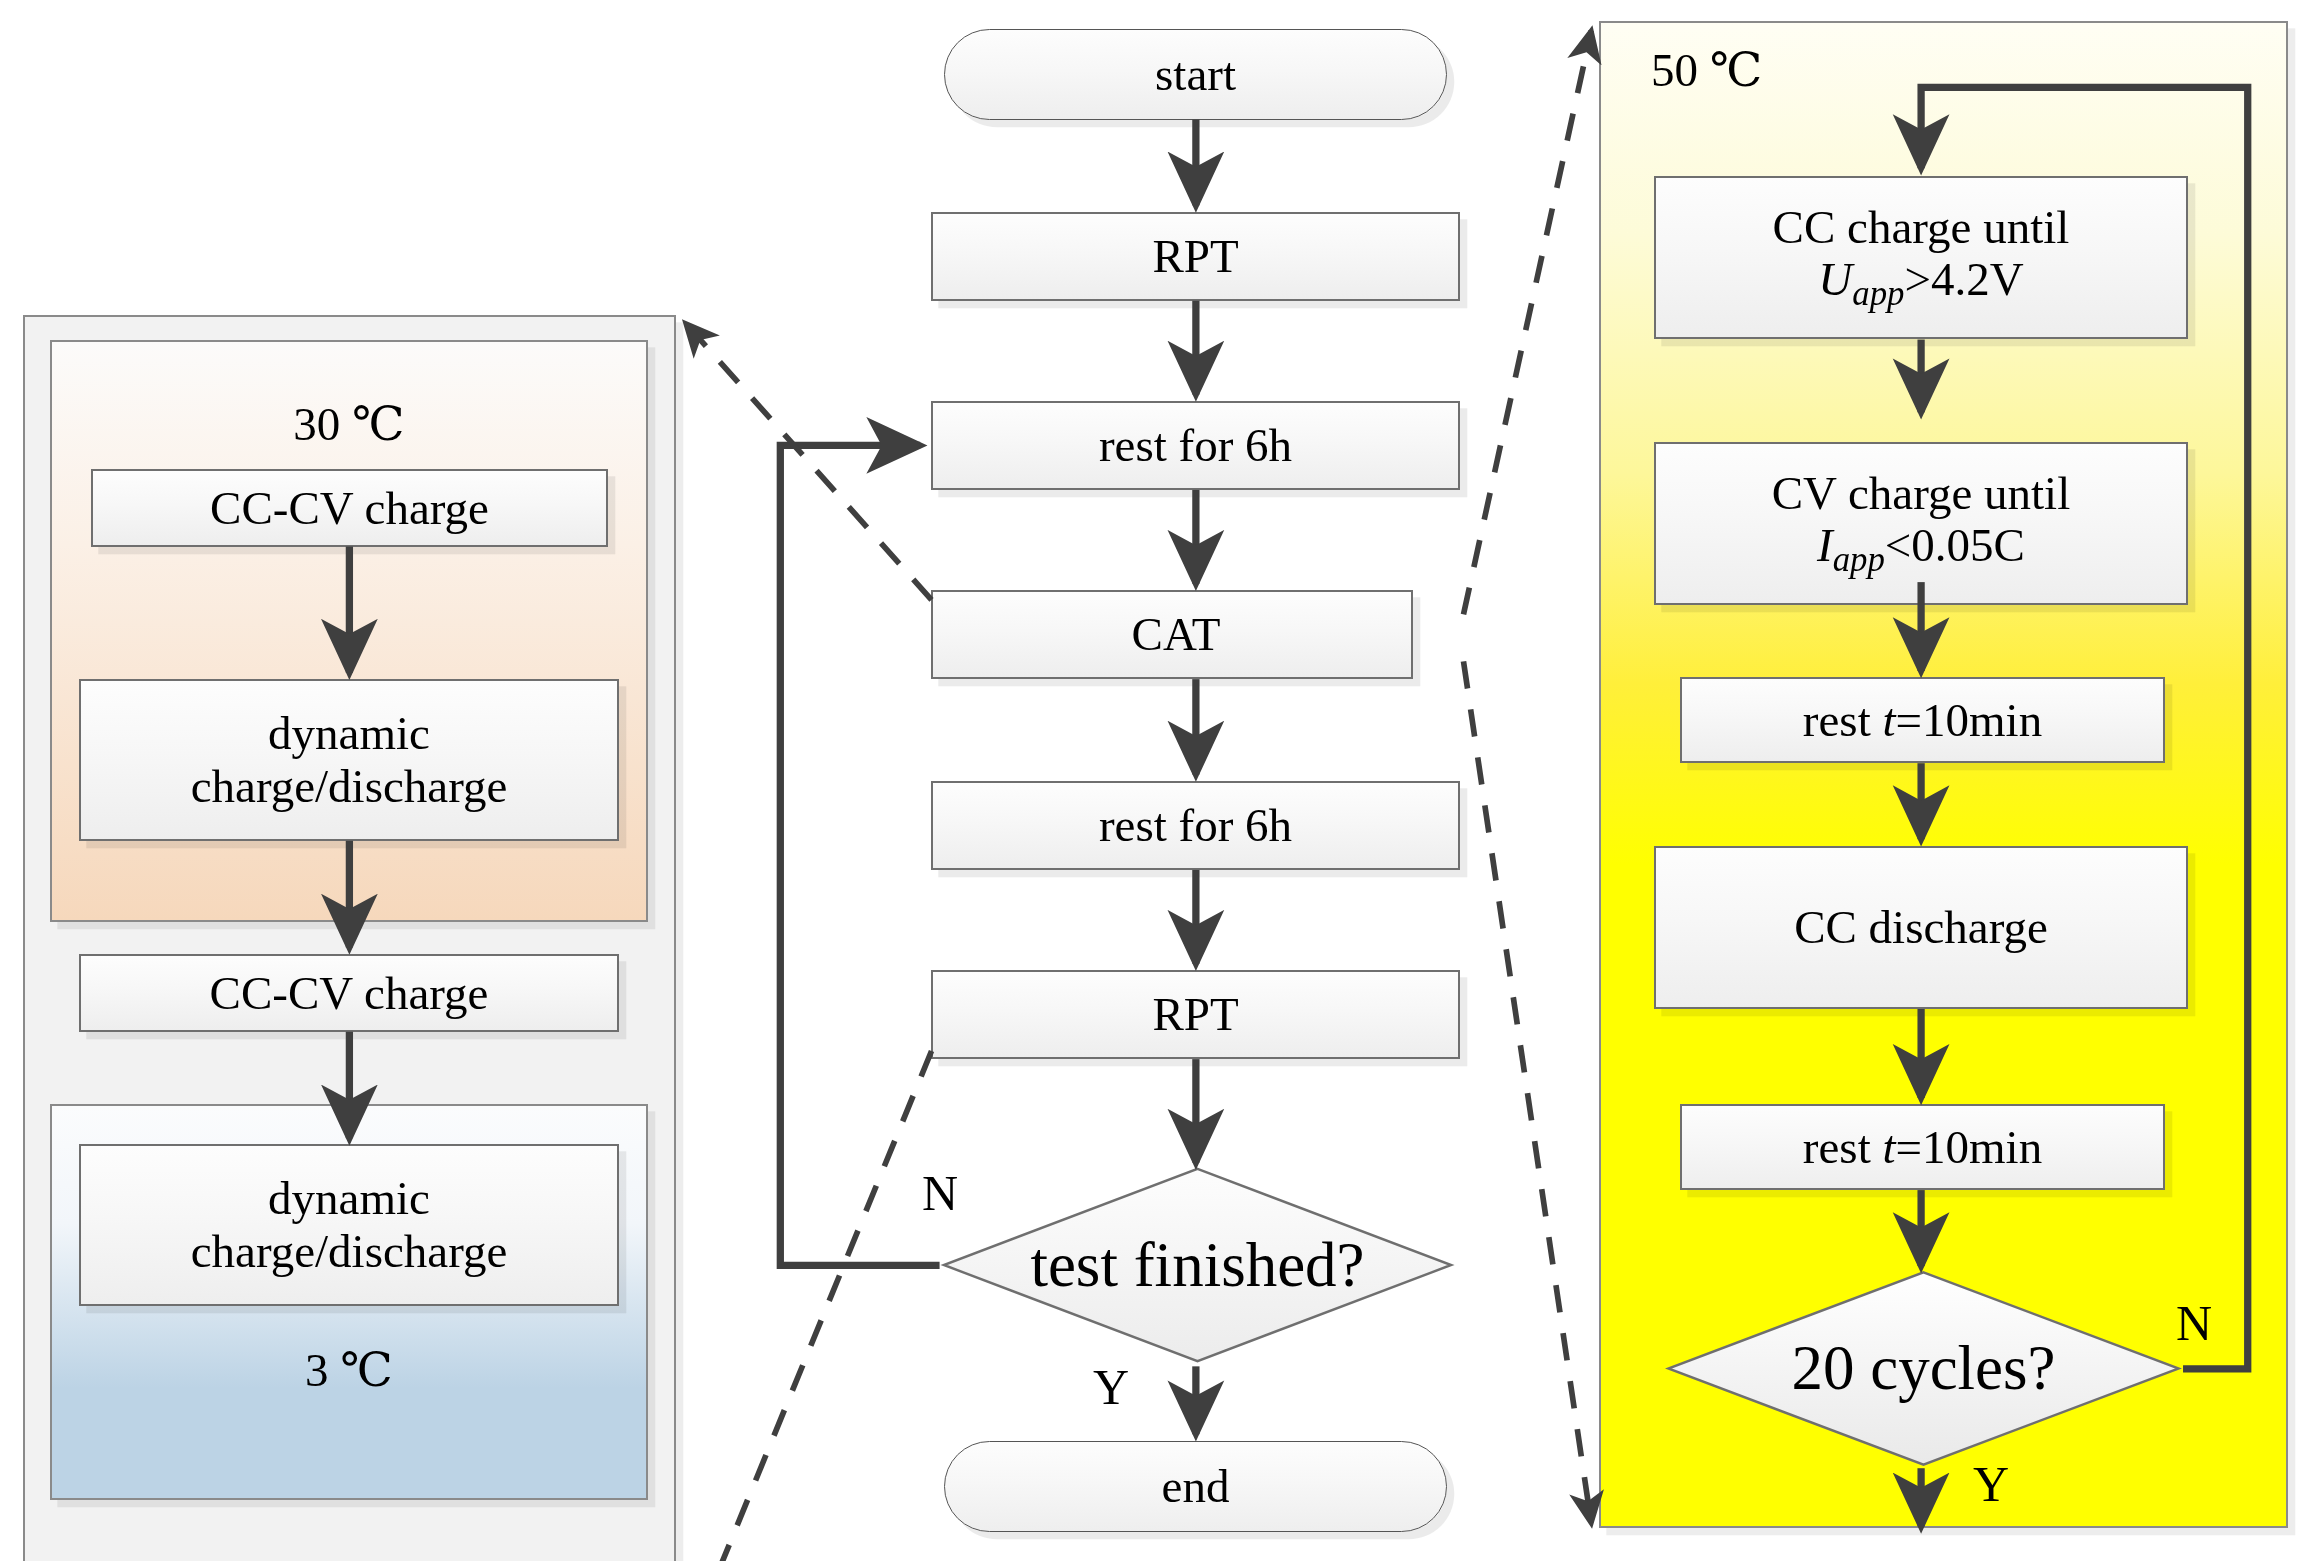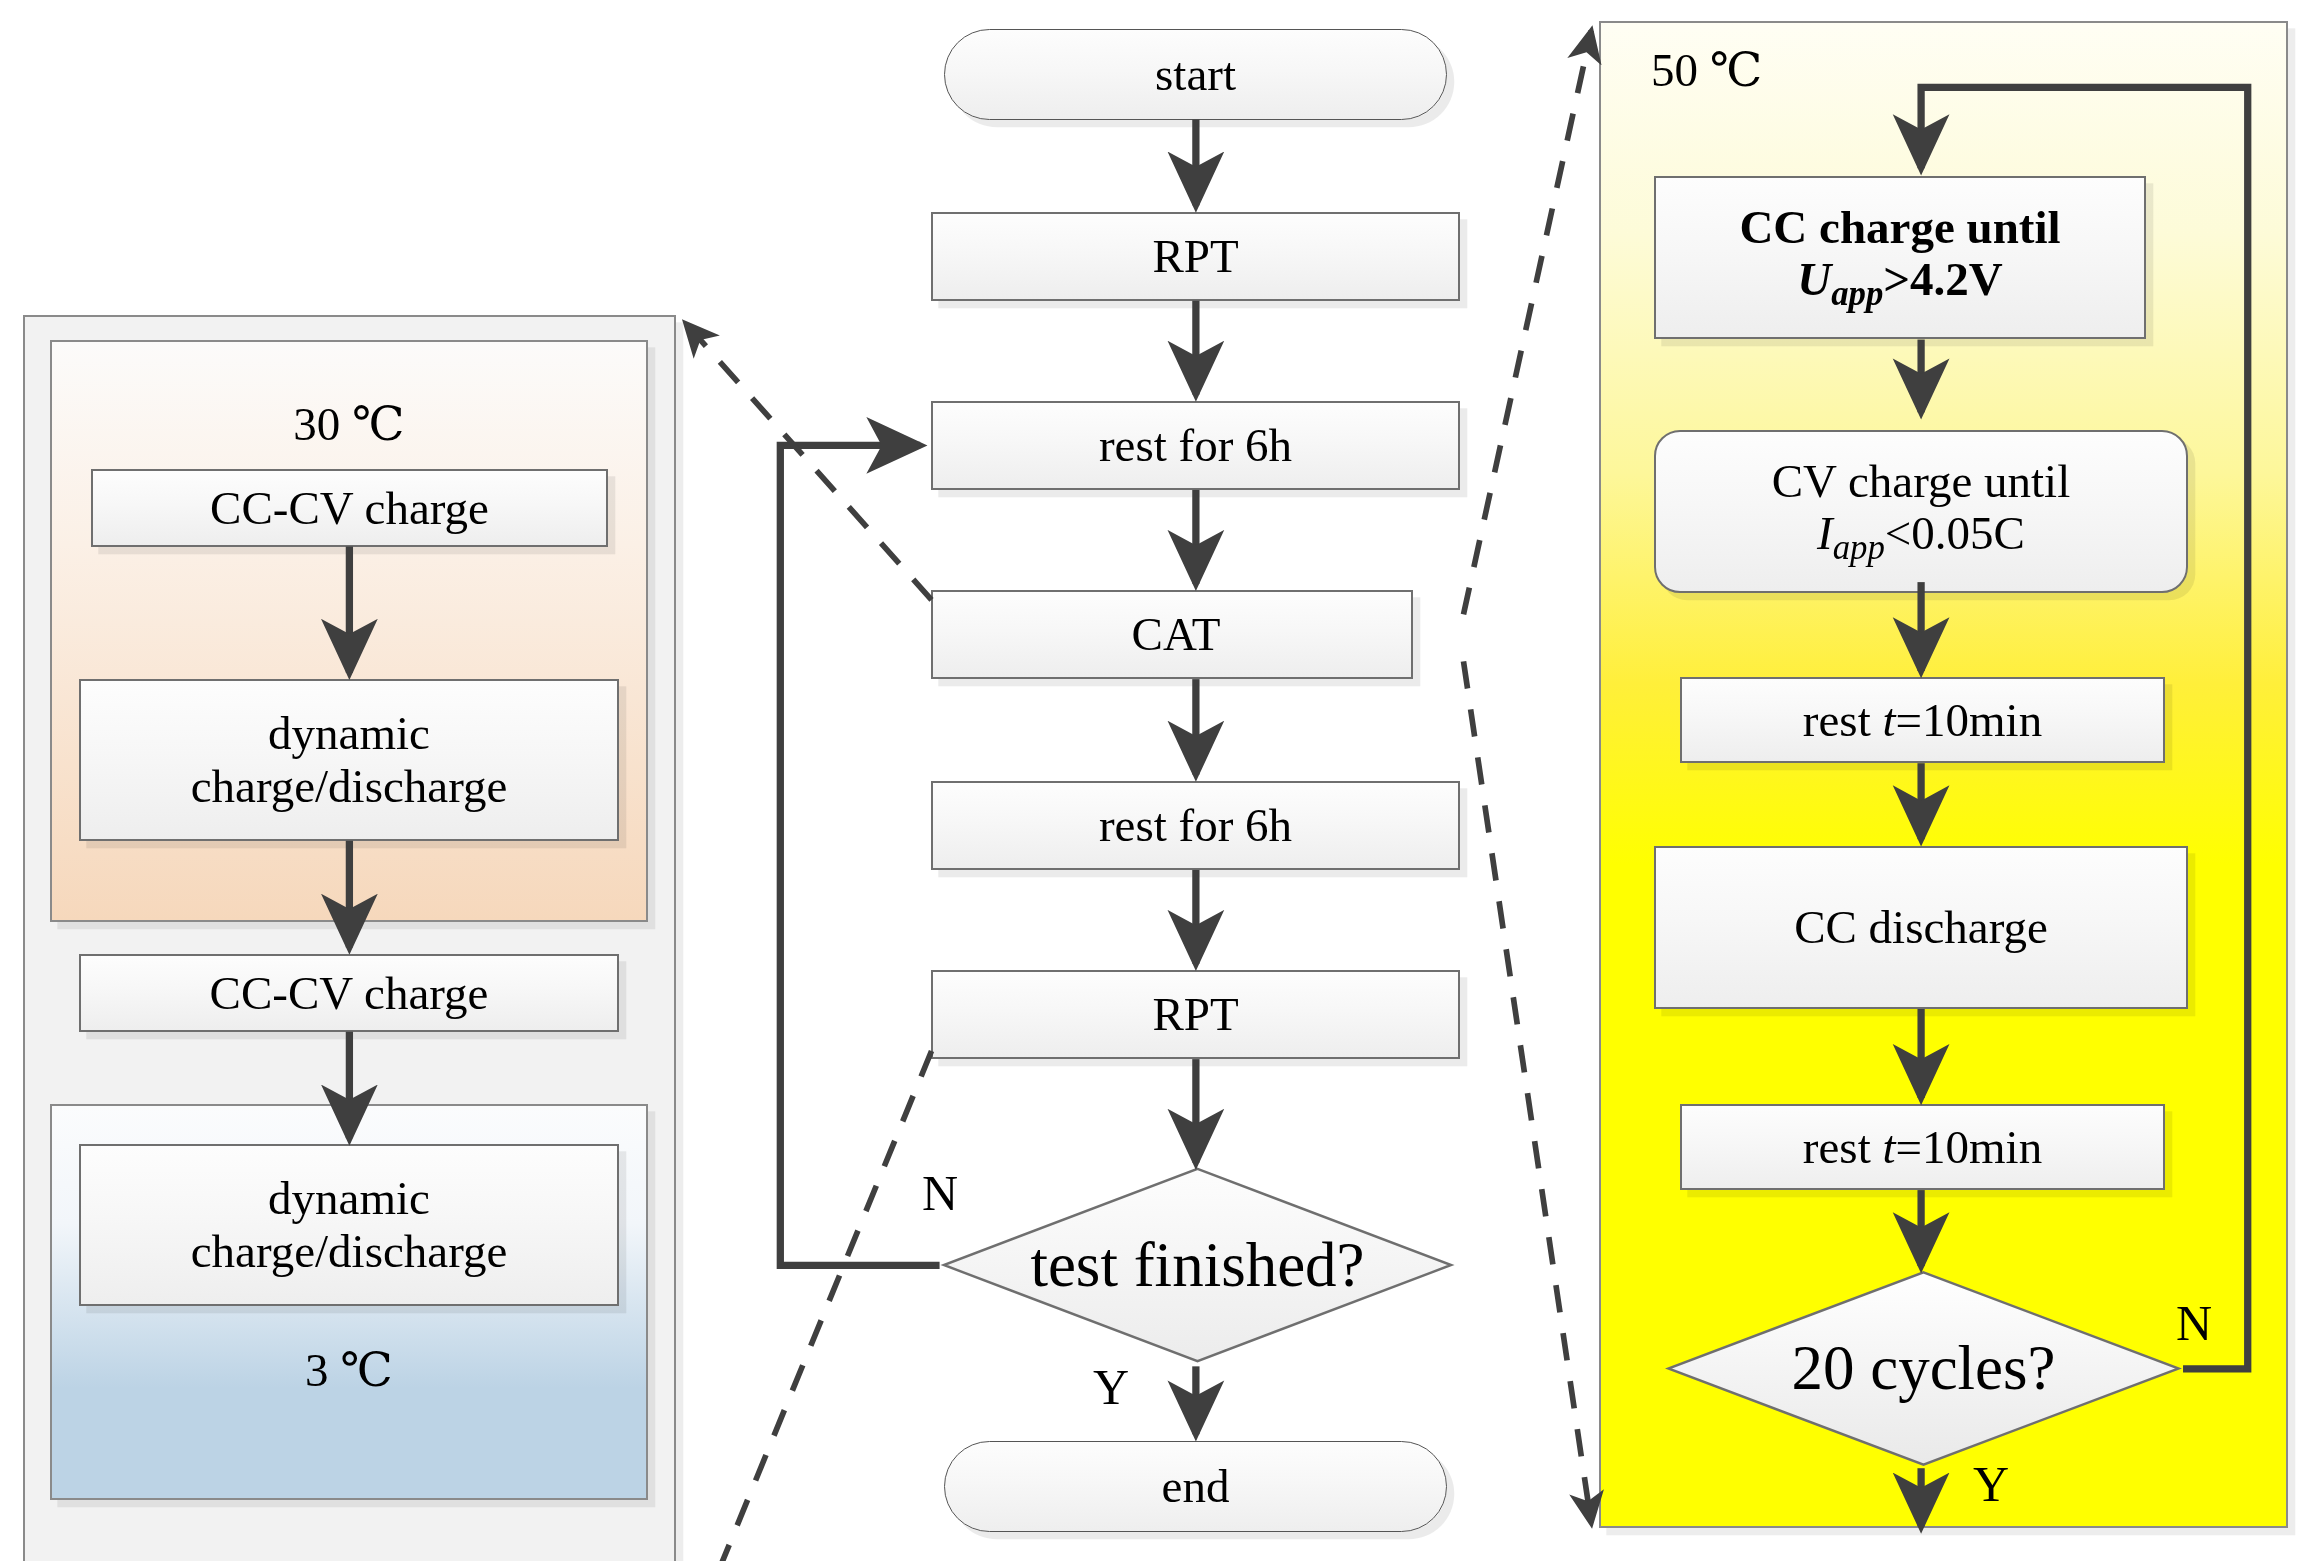--- a/index.html
+++ b/index.html
@@ -93,26 +93,26 @@
 
 <div class="yn" style="left:922px;top:1164px;">N</div>
 
 <div class="yn" style="left:1093px;top:1358px;">Y</div>
 
 <div class="panel" style="left:1599px;top:21px;width:689px;height:1507px;
             background:linear-gradient(to bottom,#fffef4 0%,#fdfbd8 14%,#fdf79a 30%,#ffef3a 44%,#ffff00 56%,#ffff00 100%);"></div>
 
 <div class="label" style="left:1651px;top:42px;">50 ℃</div>
 
-<div class="node" style="left:1654px;top:176px;width:492px;height:163px;flex-direction:column;font-weight:bold;">
+<div class="node" style="left:1654px;top:176px;width:534px;height:163px;flex-direction:column;">
   <span>CC charge until</span>
   <span><span class="it">U</span><span class="sub">app</span><span>&gt;4.2V</span></span>
 </div>
 
-<div class="node" style="left:1654px;top:430px;width:534px;height:163px;flex-direction:column;border-radius:26px;">
+<div class="node" style="left:1654px;top:442px;width:534px;height:163px;flex-direction:column;">
   <span>CV charge until</span>
   <span><span class="it">I</span><span class="sub">app</span><span>&lt;0.05C</span></span>
 </div>
 
 <div class="node" style="left:1680px;top:677px;width:485px;height:86px;">
   <span><span>rest </span><span class="it">t</span><span>=10min</span></span>
 </div>
 
 <div class="node" style="left:1654px;top:846px;width:534px;height:163px;flex-direction:column;">
   <span>CC discharge</span>

